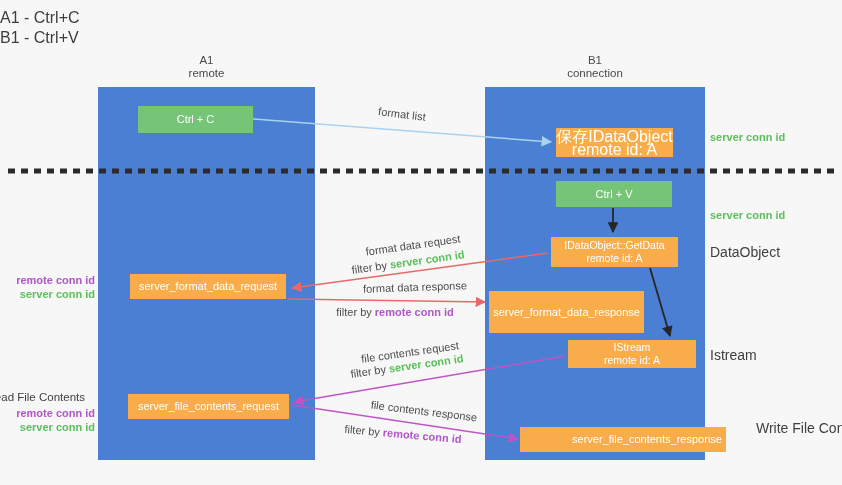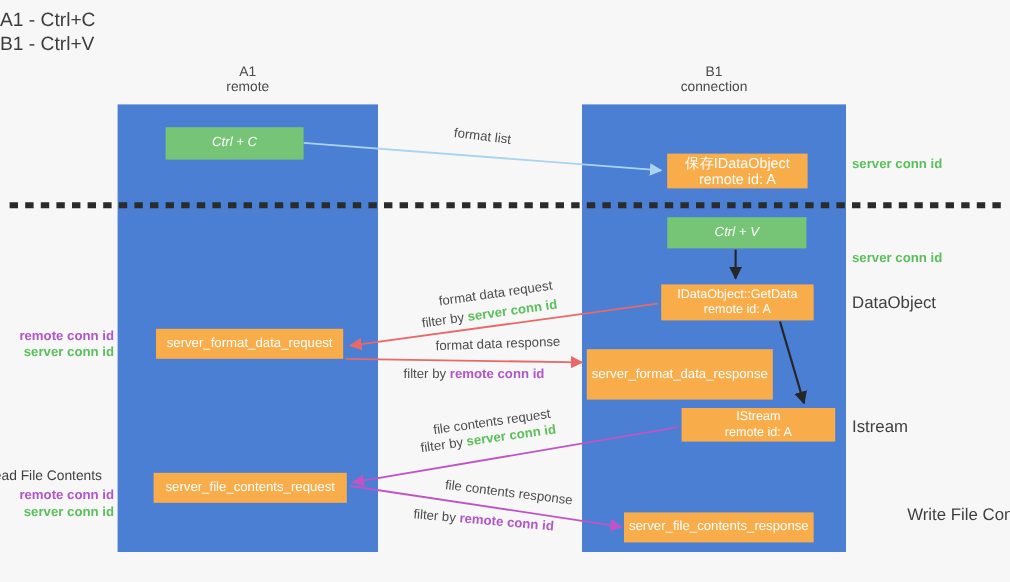--- a/index.html
+++ b/index.html
@@ -16,21 +16,21 @@
   }
   .col{background:#4a7fd3;}
   .col-head{
     text-align:center;font-size:11.5px;line-height:13px;color:#4a4a4a;
   }
   svg.overlay{position:absolute;left:0;top:0;pointer-events:none;}
   .node{
     display:flex;flex-direction:column;align-items:center;justify-content:center;
     color:#fff;font-size:11px;line-height:13px;text-align:center;white-space:nowrap;
   }
-  .green{background:#76c577;font-style:italic;}
+  .green{background:#76c577;}
   .orange{background:#f9ad4a;}
   .lbl{
     position:absolute;white-space:nowrap;font-size:11px;color:#4d4d4d;
   }
   .ctr{transform:translate(-50%,-50%);}
   .g{color:#5bbf5b;font-weight:bold;}
   .p{color:#b156c9;font-weight:bold;}
   .side{position:absolute;white-space:nowrap;font-size:14px;}
   .side.dark{color:#3f3f3f;}
   .rlbl{position:absolute;white-space:nowrap;font-size:11px;text-align:right;line-height:14px;}
@@ -79,21 +79,21 @@
     <line x1="548" y1="253" x2="292" y2="288" stroke="#e8696a" stroke-width="1.5" marker-end="url(#m-red)"></line>
     <line x1="288" y1="299" x2="485" y2="302" stroke="#e8696a" stroke-width="1.5" marker-end="url(#m-red)"></line>
     <line x1="565" y1="356" x2="294" y2="402" stroke="#bf55c5" stroke-width="1.5" marker-end="url(#m-mag)"></line>
     <line x1="292" y1="405" x2="518" y2="439" stroke="#bf55c5" stroke-width="1.5" marker-end="url(#m-mag)"></line>
   </svg>
 
   <div class="abs node green" style="left:138px;top:106px;width:115px;height:27px;">
     <div>Ctrl + C</div>
   </div>
 
-  <div class="abs node orange" style="left:556px;top:128px;width:117px;height:29px;font-size:12px;">
+  <div class="abs node orange" style="left:556px;top:128px;width:117px;height:29px;font-size:16px;">
     <div>保存IDataObject</div>
     <div>remote id: A</div>
   </div>
 
   <div class="abs node green" style="left:556px;top:181px;width:116px;height:26px;">
     <div>Ctrl + V</div>
   </div>
 
   <div class="abs node orange" style="left:551px;top:237px;width:127px;height:30px;font-size:10.5px;">
     <div>IDataObject::GetData</div>
@@ -110,21 +110,21 @@
 
   <div class="abs node orange" style="left:568px;top:340px;width:128px;height:28px;font-size:10.5px;">
     <div>IStream</div>
     <div>remote id: A</div>
   </div>
 
   <div class="abs node orange" style="left:128px;top:394px;width:161px;height:25px;">
     <div>server_file_contents_request</div>
   </div>
 
-  <div class="abs node orange" style="left:520px;top:427px;width:158px;height:25px;">
+  <div class="abs node orange" style="left:520px;top:427px;width:158px;height:25px;padding-left:48px;">
     <div>server_file_contents_response</div>
   </div>
 
   <div class="lbl ctr" style="left:402px;top:114px;transform:translate(-50%,-50%) rotate(7deg);">
     <span>format list</span>
   </div>
 
   <div class="lbl ctr" style="left:413px;top:245px;transform:translate(-50%,-50%) rotate(-8deg);">
     <span>format data request</span>
   </div>

